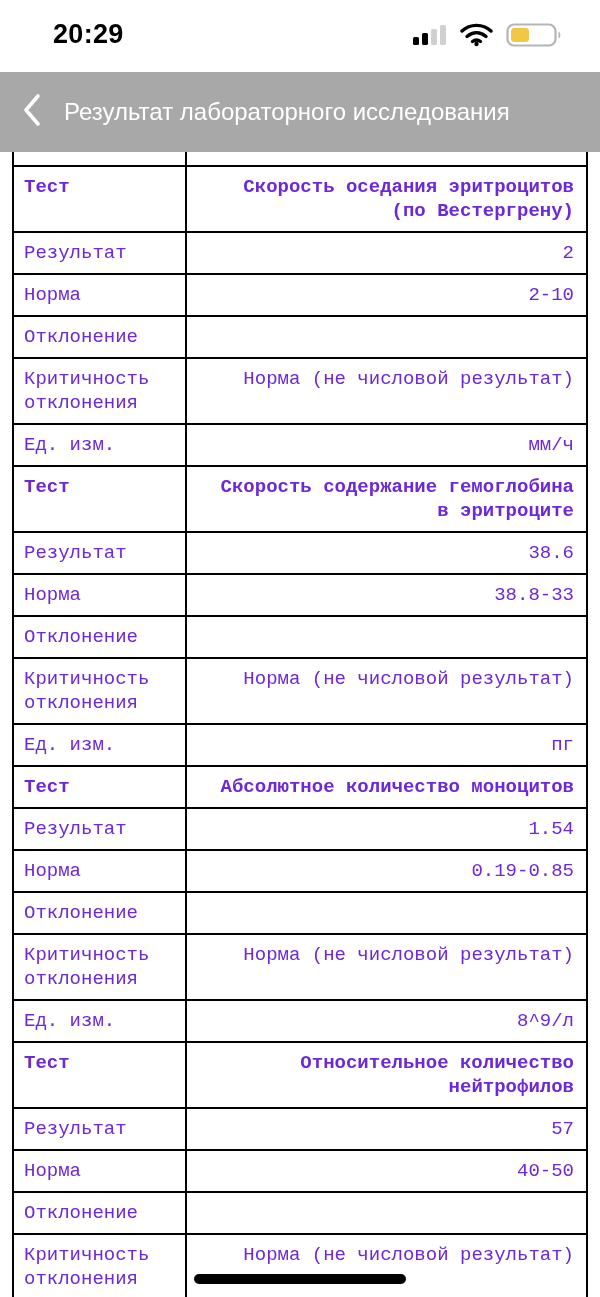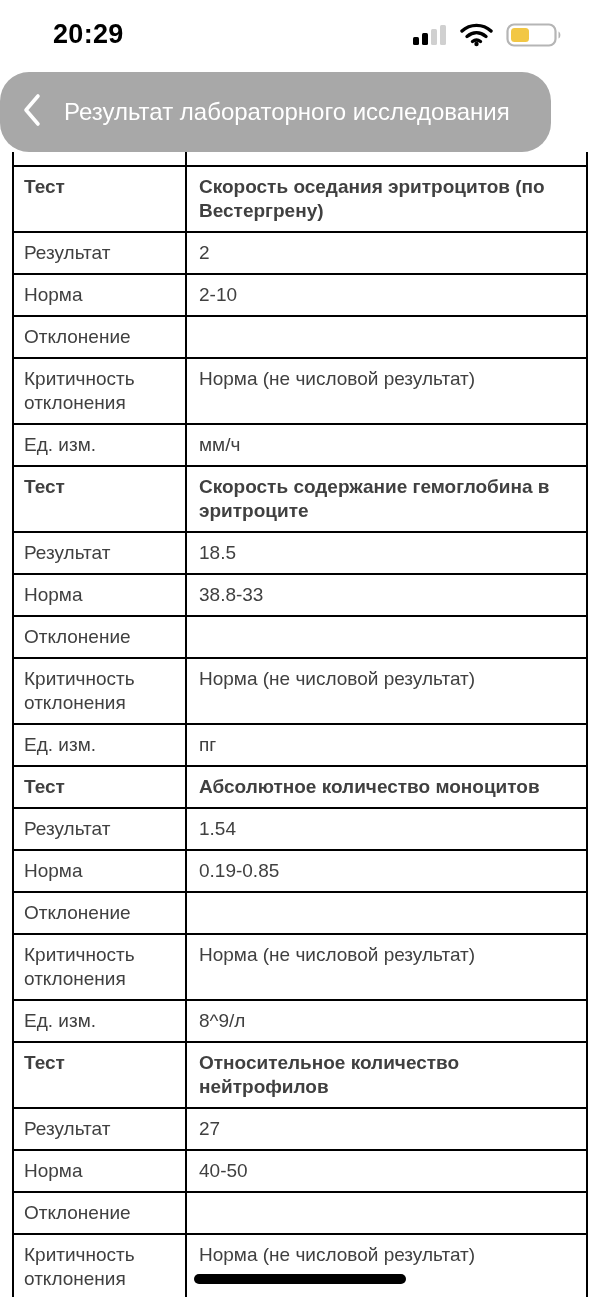--- a/index.html
+++ b/index.html
@@ -22,22 +22,22 @@
     font-size: 27px; font-weight: 700; color: #000;
     letter-spacing: 0.3px;
   }
   .status-icons {
     position: absolute; right: 36px; top: 22px;
     display: flex; align-items: center; gap: 13px; height: 30px;
   }
 
   
   .nav-header {
-    position: absolute; top: 72px; left: 0; width: 551px; height: 80px;
-    background: var(--header-bg, #a8a8a8); z-index: 10; border-radius: 29px;
+    position: absolute; top: 72px; left: 0; width: 600px; height: 80px;
+    background: var(--header-bg, #a8a8a8); z-index: 10;
   }
   .back-button {
     position: absolute; left: 22px; top: 0; width: 40px; height: 80px;
     display: flex; align-items: center; cursor: pointer;
   }
   .nav-title {
     position: absolute; left: 64px; top: 50%; transform: translateY(-50%);
     color: #ffffff; font-size: 24px; font-weight: 400;
     white-space: nowrap;
   }
@@ -49,27 +49,28 @@
   }
   table.results {
     border-collapse: collapse;
     table-layout: fixed;
     margin-left: 12px;
     width: 576px;
     background: #fff;
   }
   table.results td {
     border: 2px solid var(--table-border, #000);
-    font-size: 19px; line-height: 24px; color: #404040;
+    font-size: 19px; line-height: 24px; color: #6d28d9;
     vertical-align: top;
     overflow: hidden;
+    font-family: Liberation Mono, monospace;
   }
   tr.sliver-row td { border-top: none; height: 13px; padding: 0; }
   td.label-cell { text-align: left; padding: 8px 8px 8px 10px; }
-  td.value-cell { text-align: left; padding: 8px 12px; }
+  td.value-cell { text-align: right; padding: 8px 12px; }
   tr.test-row td { font-weight: 700; }
 
   
   .home-indicator {
     position: absolute; left: 194px; top: 1274px;
     width: 212px; height: 10px; border-radius: 6px;
     background: #000; z-index: 20;
   }
 </style>
 </head>
@@ -151,21 +152,21 @@
           <tr>
             <td class="label-cell">Ед. изм.</td>
             <td class="value-cell">мм/ч</td>
           </tr>
           <tr class="test-row">
             <td class="label-cell">Тест</td>
             <td class="value-cell">Скорость содержание гемоглобина в эритроците</td>
           </tr>
           <tr>
             <td class="label-cell">Результат</td>
-            <td class="value-cell">18.5</td>
+            <td class="value-cell">38.6</td>
           </tr>
           <tr>
             <td class="label-cell">Норма</td>
             <td class="value-cell">38.8-33</td>
           </tr>
           <tr>
             <td class="label-cell">Отклонение</td>
             <td class="value-cell"></td>
           </tr>
           <tr>
@@ -199,21 +200,21 @@
           <tr>
             <td class="label-cell">Ед. изм.</td>
             <td class="value-cell">8^9/л</td>
           </tr>
           <tr class="test-row">
             <td class="label-cell">Тест</td>
             <td class="value-cell">Относительное количество нейтрофилов</td>
           </tr>
           <tr>
             <td class="label-cell">Результат</td>
-            <td class="value-cell">27</td>
+            <td class="value-cell">57</td>
           </tr>
           <tr>
             <td class="label-cell">Норма</td>
             <td class="value-cell">40-50</td>
           </tr>
           <tr>
             <td class="label-cell">Отклонение</td>
             <td class="value-cell"></td>
           </tr>
           <tr>

